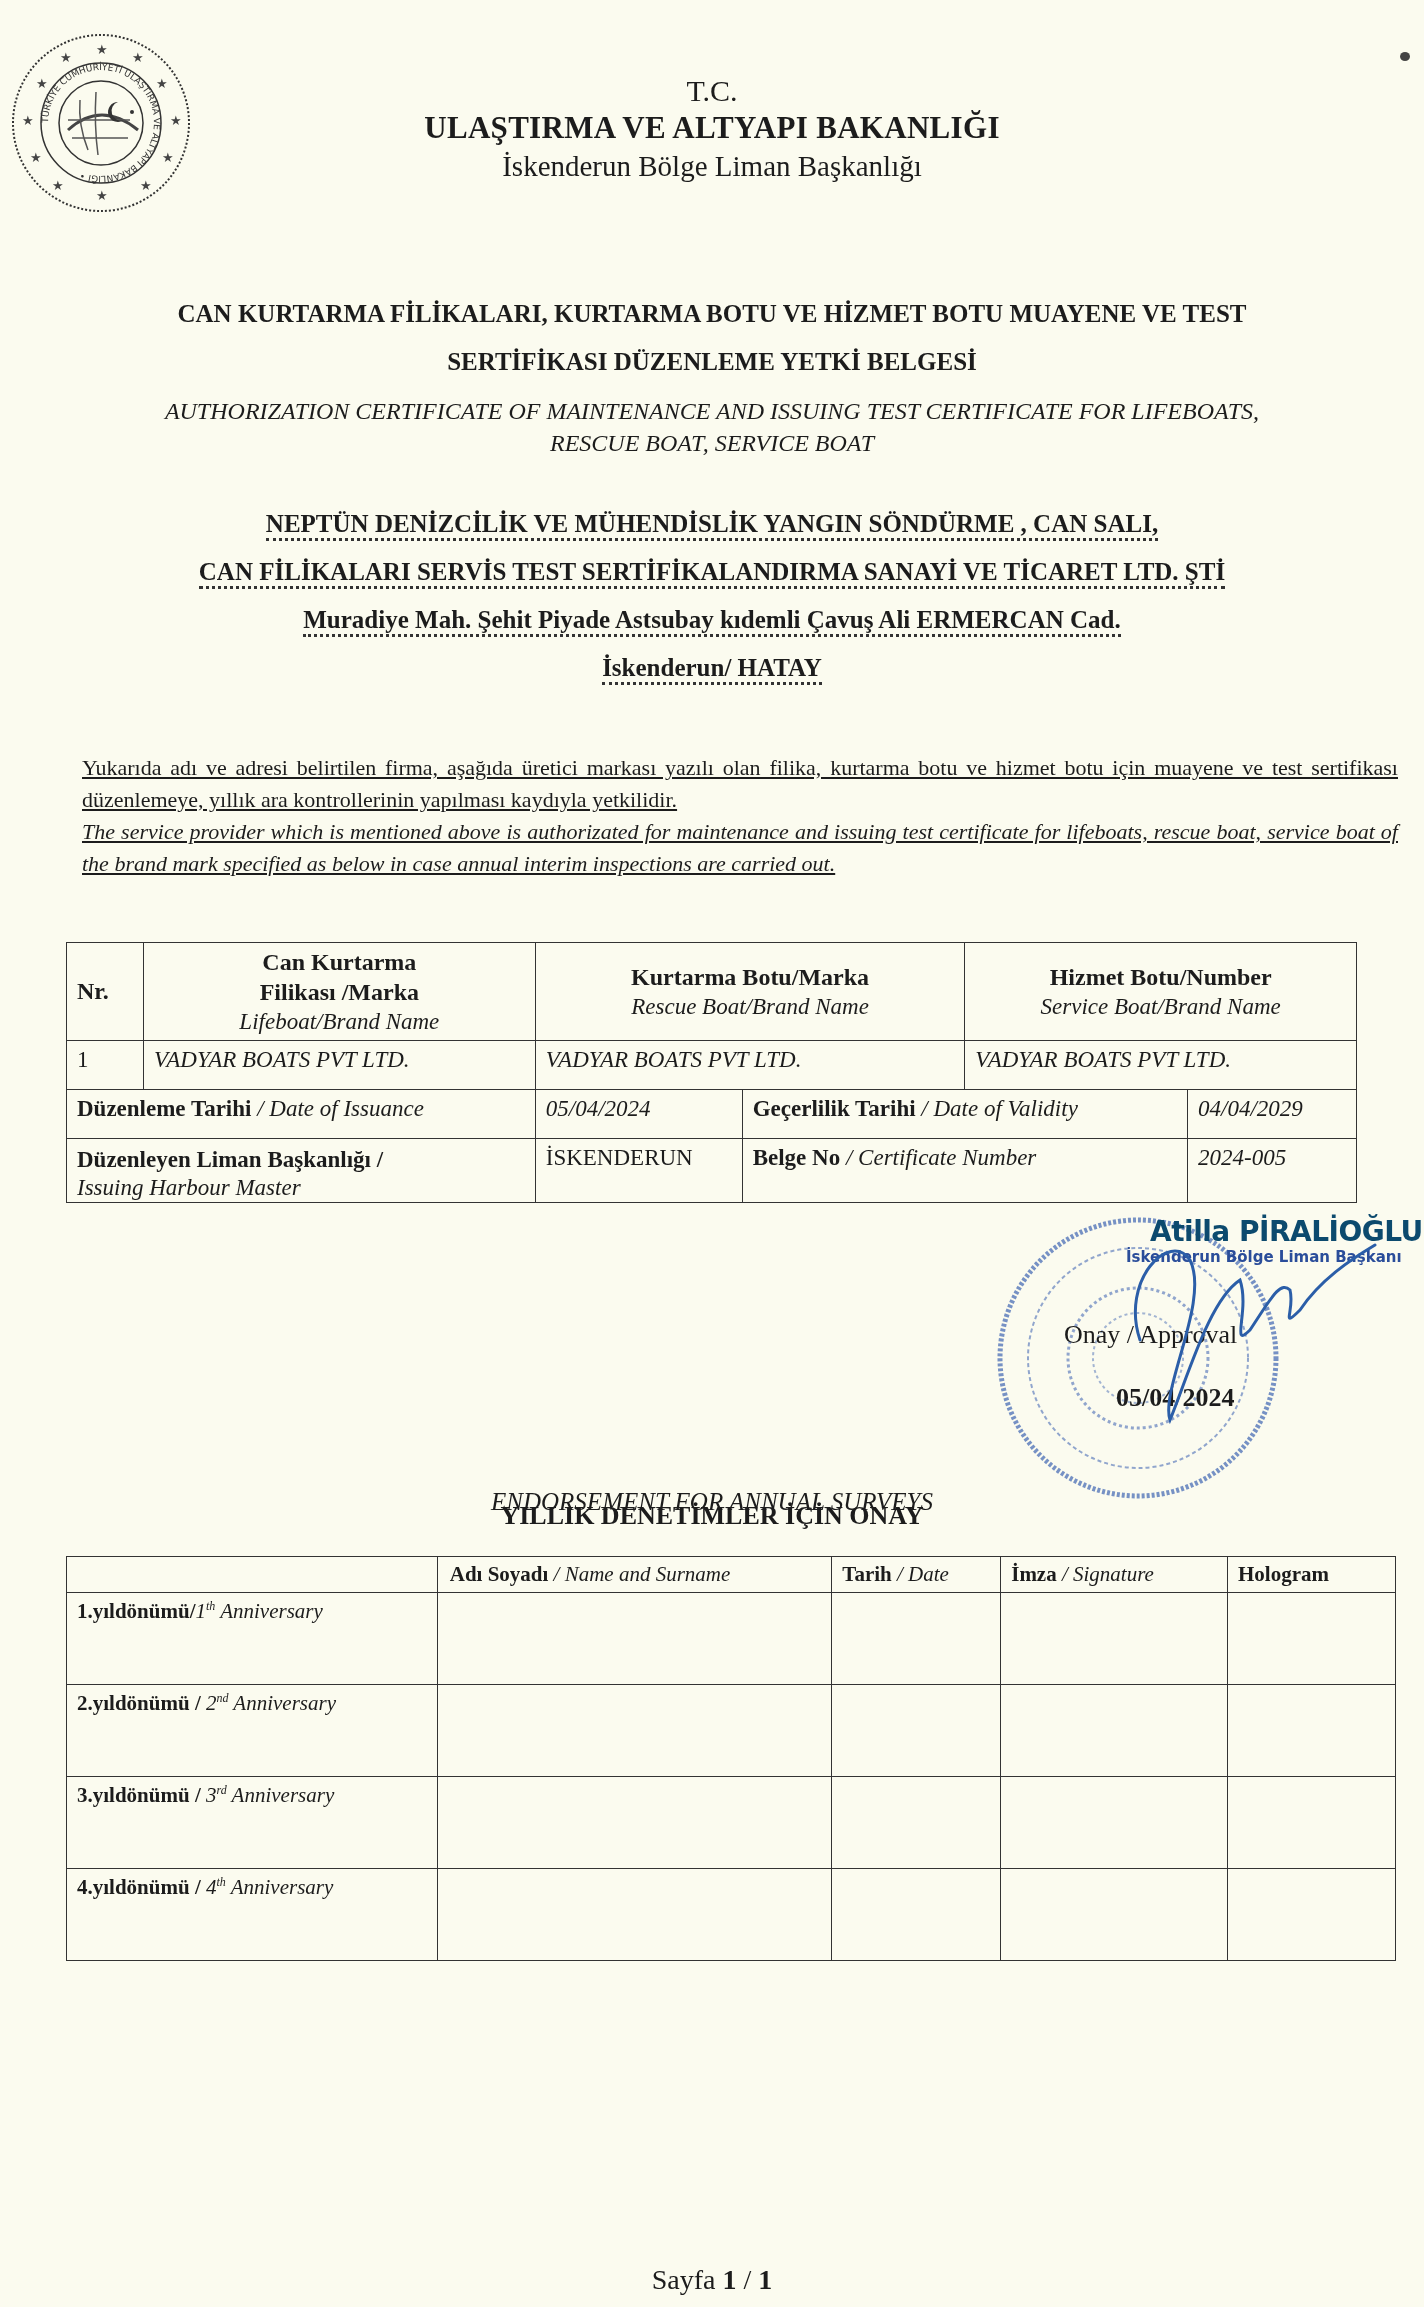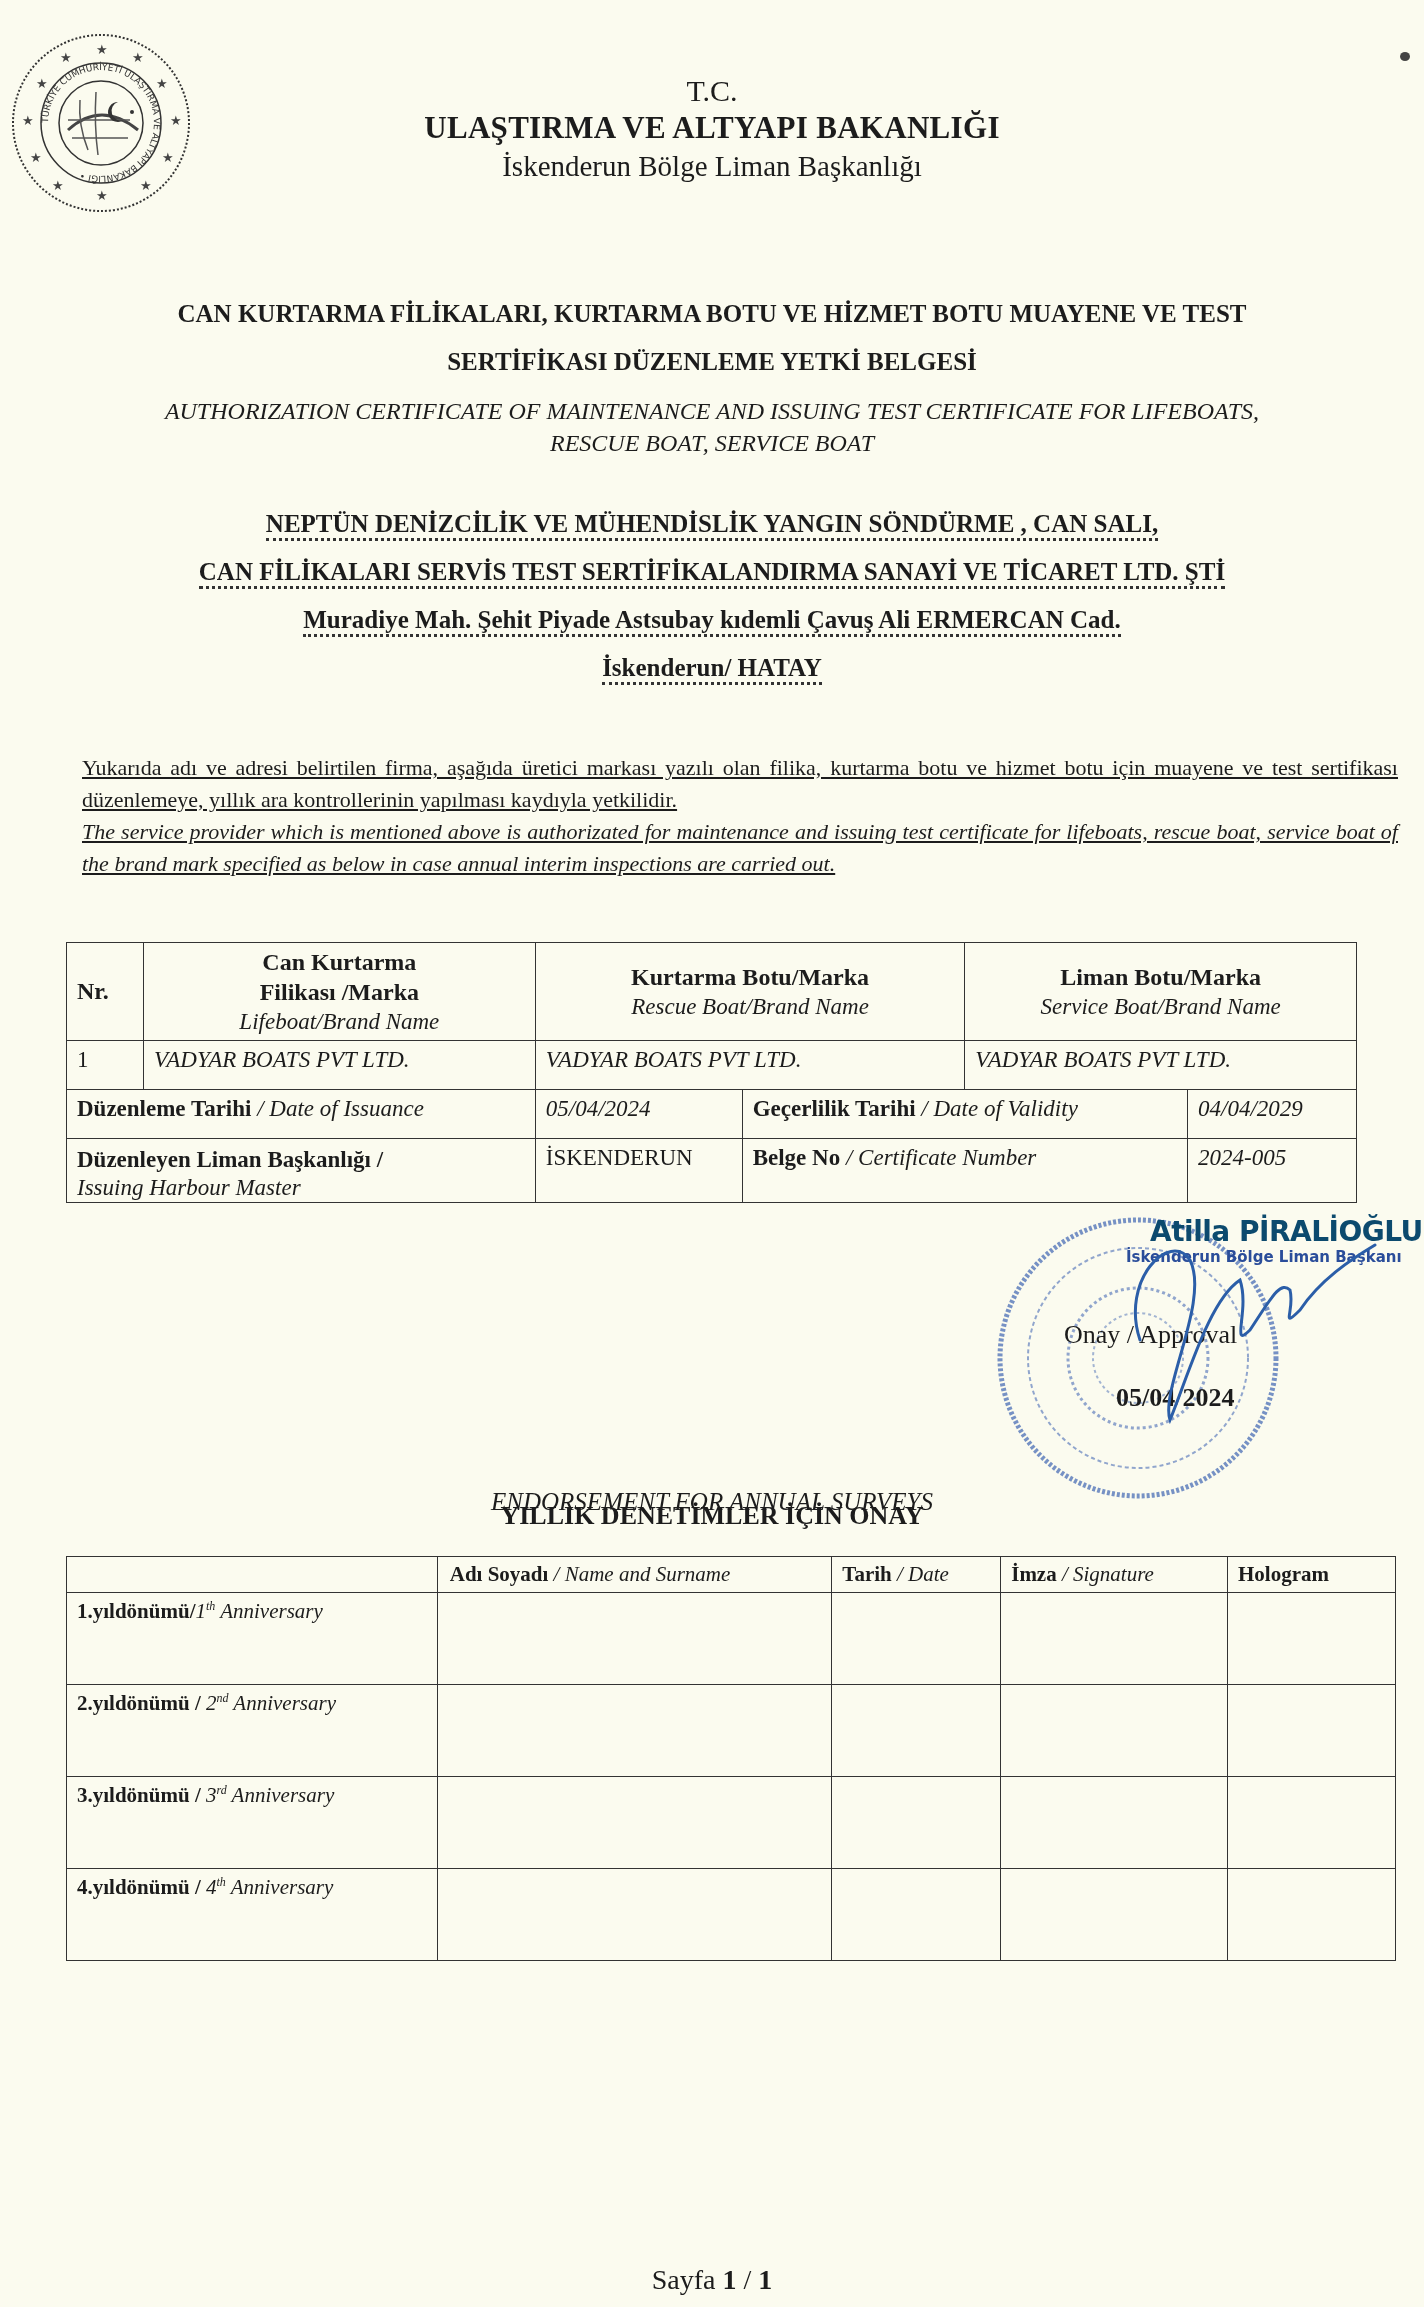--- a/index.html
+++ b/index.html
@@ -123,21 +123,21 @@
     <td><span class="b" style="font-size:24px">Nr.</span></td>
     <td class="hd">
       <div class="bt" style="padding:0 80px">Can Kurtarma Filikası /Marka</div>
       <div class="it">Lifeboat/Brand Name</div>
     </td>
     <td class="hd" colspan="2">
       <div class="bt">Kurtarma Botu/Marka</div>
       <div class="it">Rescue Boat/Brand Name</div>
     </td>
     <td class="hd" colspan="2">
-      <div class="bt">Liman Botu/Marka</div>
+      <div class="bt">Hizmet Botu/Number</div>
       <div class="it">Service Boat/Brand Name</div>
     </td>
   </tr>
   <tr style="height:49px">
     <td style="vertical-align:top;padding-top:6px">1</td>
     <td class="i" style="vertical-align:top;padding-top:6px">VADYAR BOATS PVT LTD.</td>
     <td class="i" colspan="2" style="vertical-align:top;padding-top:6px">VADYAR BOATS PVT LTD.</td>
     <td class="i" colspan="2" style="vertical-align:top;padding-top:6px">VADYAR BOATS PVT LTD.</td>
   </tr>
   <tr style="height:49px">

